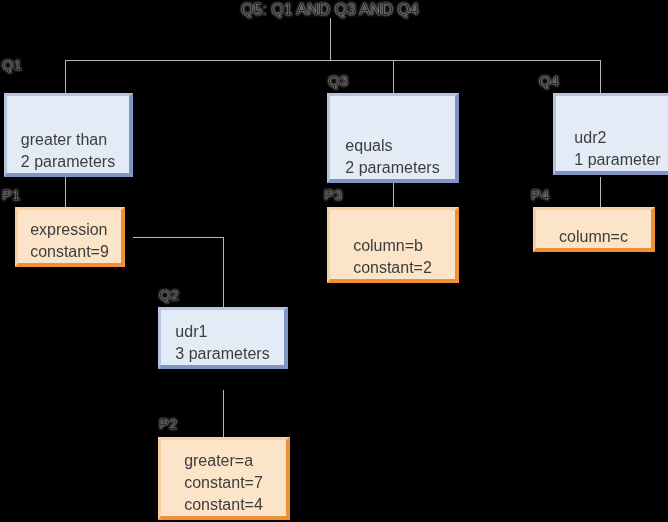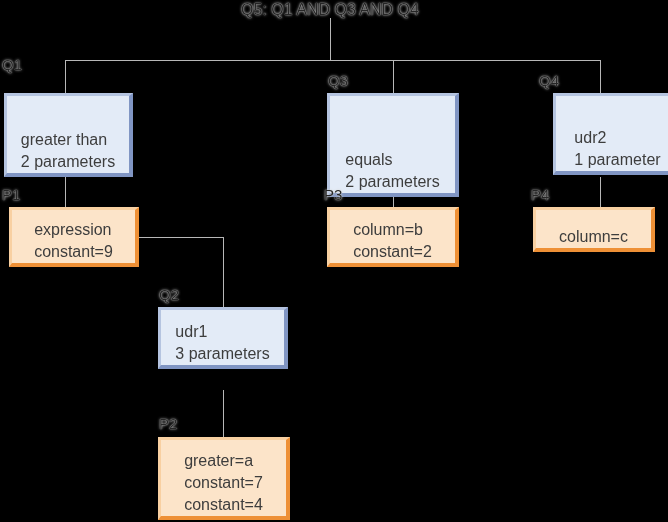--- a/index.html
+++ b/index.html
@@ -79,21 +79,21 @@
     <div class="box blue" style="left:4px;top:93px;width:129px;height:84px">
       <div class="content">
         <div>greater than</div>
         <div>2 parameters</div>
       </div>
     </div>
   </div>
 
   <div>
     <div class="label" style="left:2px;top:186px">P1</div>
-    <div class="box orange" style="left:9px;top:207px;width:130px;height:60px">
+    <div class="box orange" style="left:15px;top:207px;width:110px;height:60px">
       <div class="content">
         <div>expression</div>
         <div>constant=9</div>
       </div>
     </div>
   </div>
 
   <div>
     <div class="label" style="left:159px;top:286px">Q2</div>
     <div class="box blue" style="left:158px;top:307px;width:130px;height:62px">
@@ -110,31 +110,31 @@
       <div class="content">
         <div>greater=a</div>
         <div>constant=7</div>
         <div>constant=4</div>
       </div>
     </div>
   </div>
 
   <div>
     <div class="label" style="left:328px;top:72px">Q3</div>
-    <div class="box blue" style="left:327px;top:93px;width:132px;height:104px">
+    <div class="box blue" style="left:327px;top:93px;width:132px;height:90px">
       <div class="content">
         <div>equals</div>
         <div>2 parameters</div>
       </div>
     </div>
   </div>
 
   <div>
     <div class="label" style="left:324px;top:186px">P3</div>
-    <div class="box orange" style="left:327px;top:207px;width:132px;height:60px">
+    <div class="box orange" style="left:327px;top:207px;width:132px;height:76px">
       <div class="content">
         <div>column=b</div>
         <div>constant=2</div>
       </div>
     </div>
   </div>
 
   <div>
     <div class="label" style="left:539px;top:72px">Q4</div>
     <div class="box blue" style="left:553px;top:93px;width:130px;height:82px">

